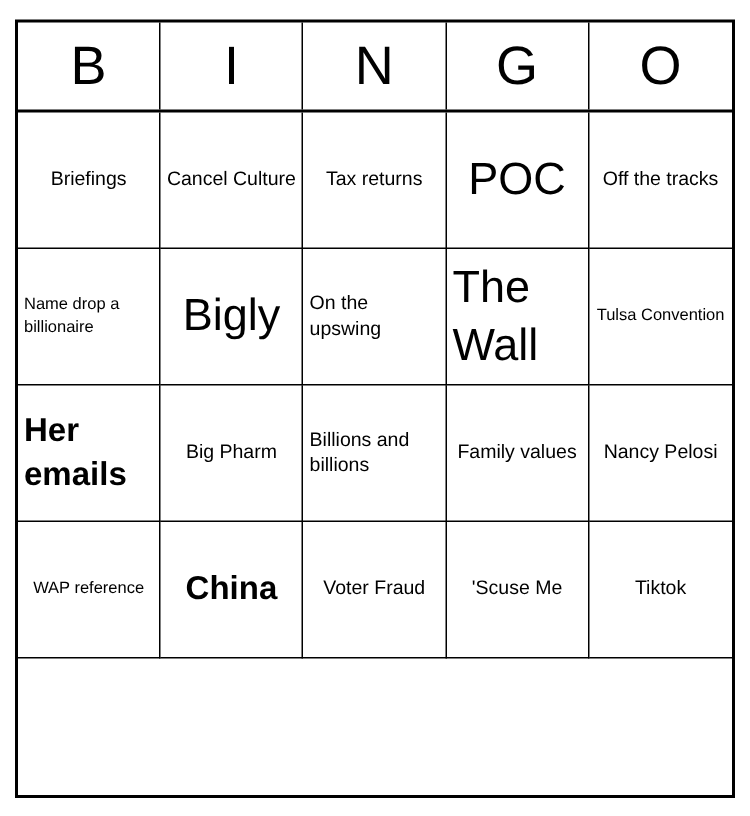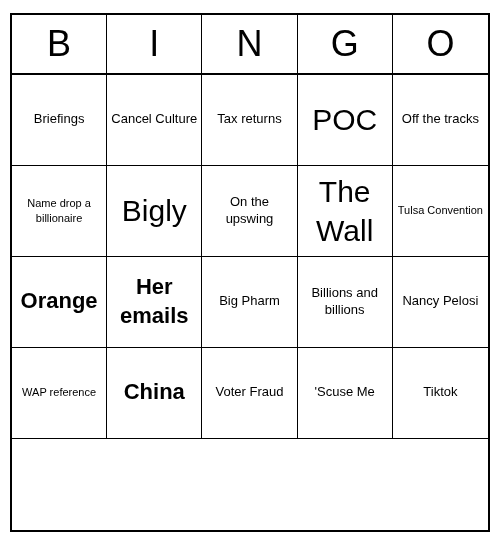--- a/index.html
+++ b/index.html
@@ -36,21 +36,20 @@
       grid-template-columns: repeat(5, 1fr);
       grid-template-rows: repeat(5, 1fr);
     }
     .bingo-cell {
       border-right: 1px solid #000;
       border-bottom: 1px solid #000;
       min-height: 88px;
       display: flex;
       align-items: center;
       justify-content: center;
-      text-align: center;
       padding: 6px 4px;
       font-size: 13px;
       line-height: 1.3;
     }
     .bingo-cell:nth-child(5n) {
       border-right: none;
     }
     .bingo-cell:nth-child(n+21) {
       border-bottom: none;
     }
@@ -78,24 +77,24 @@
   <div class="bingo-cell">Briefings</div>
       <div class="bingo-cell">Cancel Culture</div>
       <div class="bingo-cell">Tax returns</div>
       <div class="bingo-cell xlarge">POC</div>
       <div class="bingo-cell">Off the tracks</div>
       <div class="bingo-cell" style="font-size: 11px;">Name drop a billionaire</div>
       <div class="bingo-cell xlarge">Bigly</div>
       <div class="bingo-cell">On the upswing</div>
       <div class="bingo-cell xlarge">The Wall</div>
       <div class="bingo-cell" style="font-size: 11px;">Tulsa Convention</div>
-      <div class="bingo-cell large">Orange</div>
       <div class="bingo-cell large">Her emails</div>
       <div class="bingo-cell">Big Pharm</div>
       <div class="bingo-cell">Billions and billions</div>
+      <div class="bingo-cell">Family values</div>
       <div class="bingo-cell">Nancy Pelosi</div>
       <div class="bingo-cell" style="font-size: 11px;">WAP reference</div>
       <div class="bingo-cell large">China</div>
       <div class="bingo-cell">Voter Fraud</div>
       <div class="bingo-cell">'Scuse Me</div>
       <div class="bingo-cell">Tiktok</div>
     </div>
 </div>
 
 </body></html>

